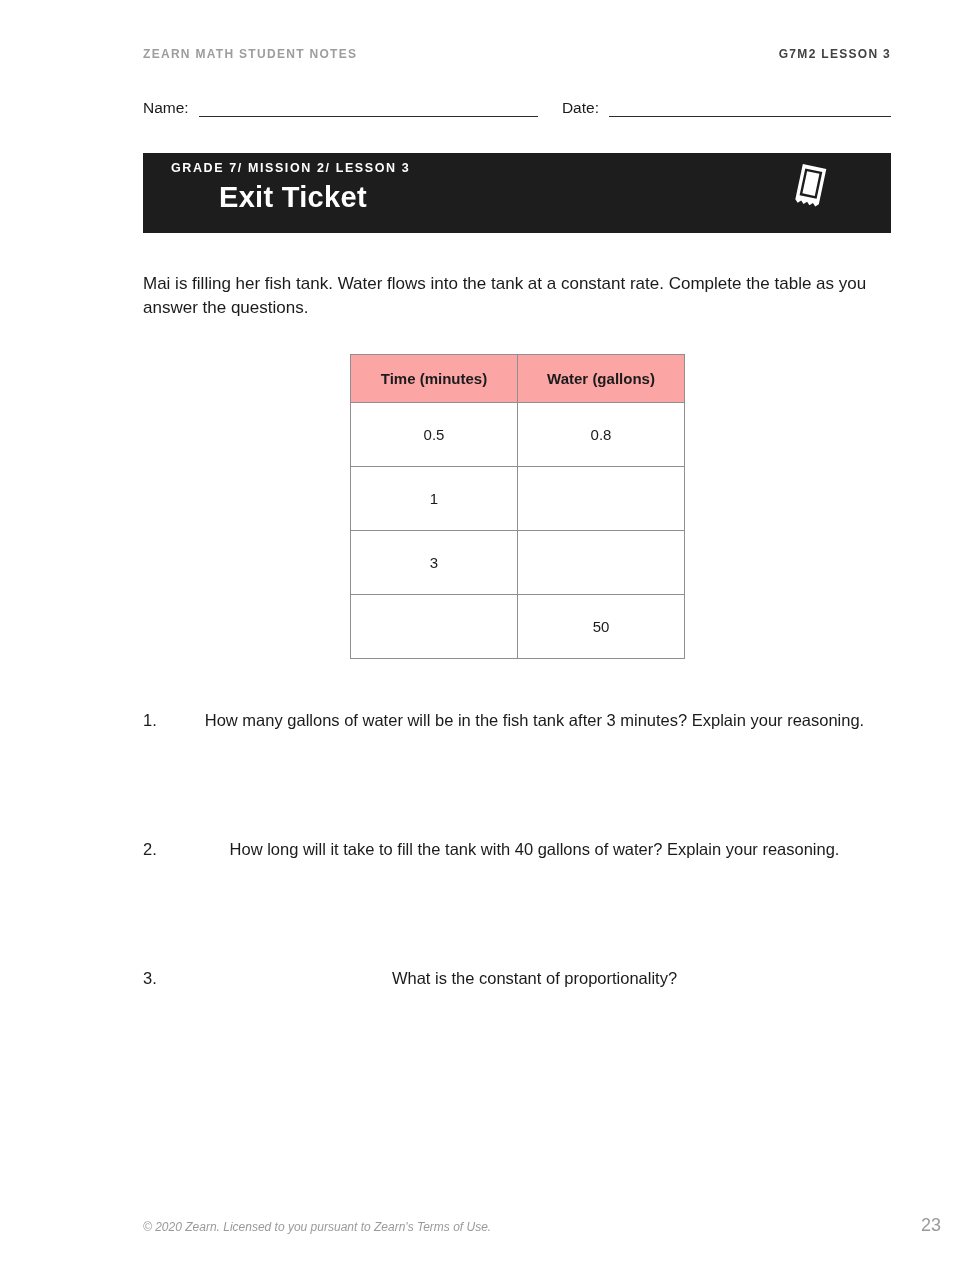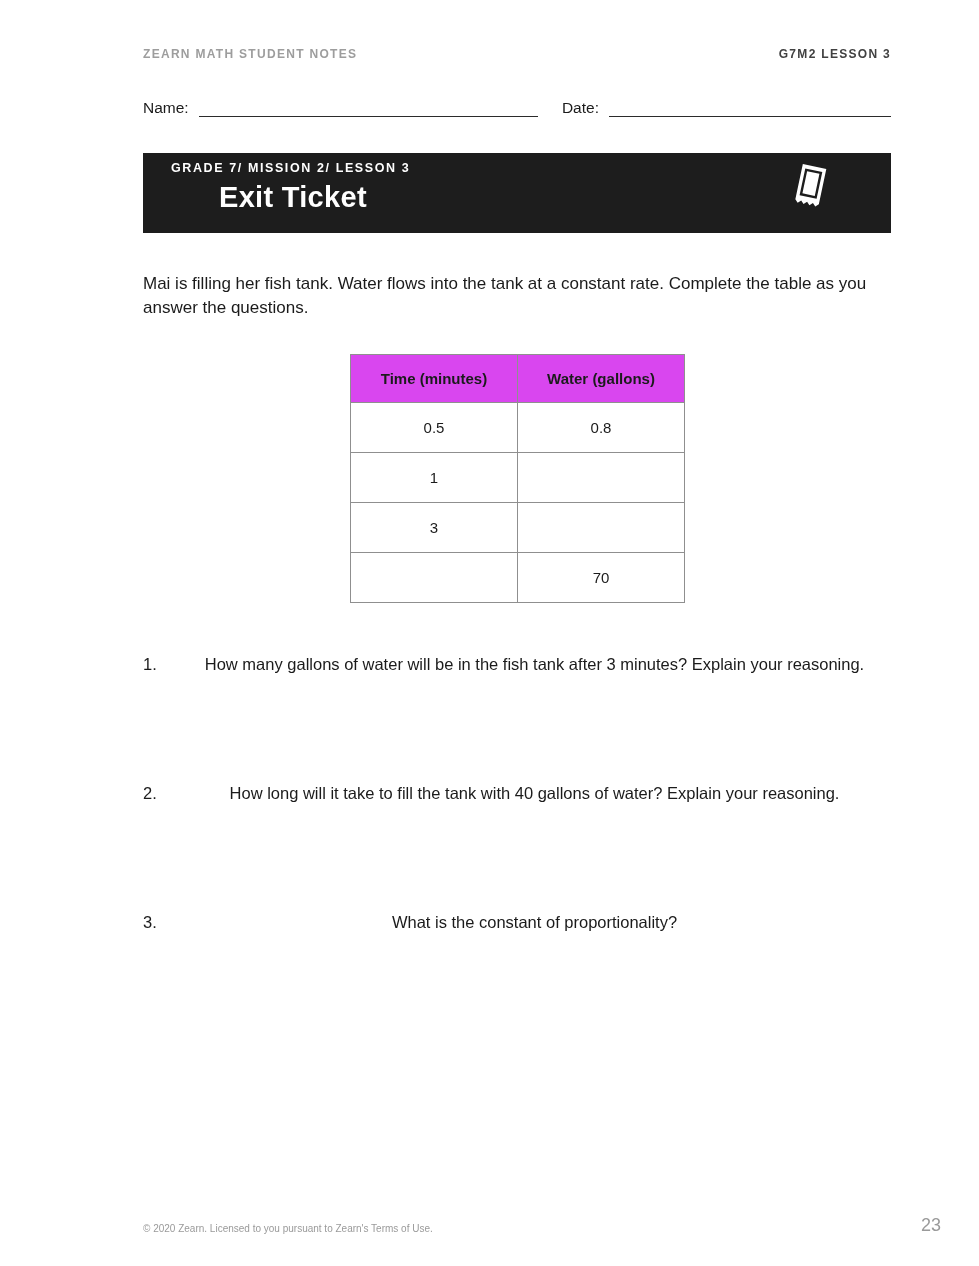--- a/index.html
+++ b/index.html
@@ -93,47 +93,48 @@
   }
   .data-table th, .data-table td {
     border: 1px solid #8f8f8f;
     width: 167px;
     text-align: center;
     font-size: 15px;
     box-sizing: border-box;
     padding: 0 6px;
   }
   .data-table th {
-    background: #d946ef;
+    background: #fca5a5;
     height: 48px;
     font-weight: bold;
     color: #1b1b1b;
   }
-  .data-table td { height: 50px; }
+  .data-table td { height: 64px; }
 
   
   .questions { margin-top: 50px; }
   .question {
     display: flex;
     font-size: 16.5px;
     line-height: 1.4;
     margin-bottom: 106px;
   }
   .q-num { width: 35px; flex-shrink: 0; }
   .q-text { flex: 1; text-align: center; }
 
   
   .footer-lines {
     position: absolute;
     left: 143px;
     bottom: 31px;
     width: 720px;
   }
   .footer-line {
-    font-size: 10px;
+    font-size: 12px;
+    font-style: italic;
     color: #9a9a9a;
     line-height: 1.35;
   }
   .page-number {
     position: absolute;
     right: 38px;
     bottom: 30px;
     font-size: 18px;
     color: #9a9a9a;
   }
@@ -191,21 +192,21 @@
       <tr>
         <td>1</td>
         <td></td>
       </tr>
       <tr>
         <td>3</td>
         <td></td>
       </tr>
       <tr>
         <td></td>
-        <td>70</td>
+        <td>50</td>
       </tr>
     </tbody>
   </table>
 
   <div class="questions">
     <div class="question">
       <span class="q-num">1.</span>
       <span class="q-text">How many gallons of water will be in the fish tank after 3 minutes? Explain your reasoning.</span>
     </div>
     <div class="question">

